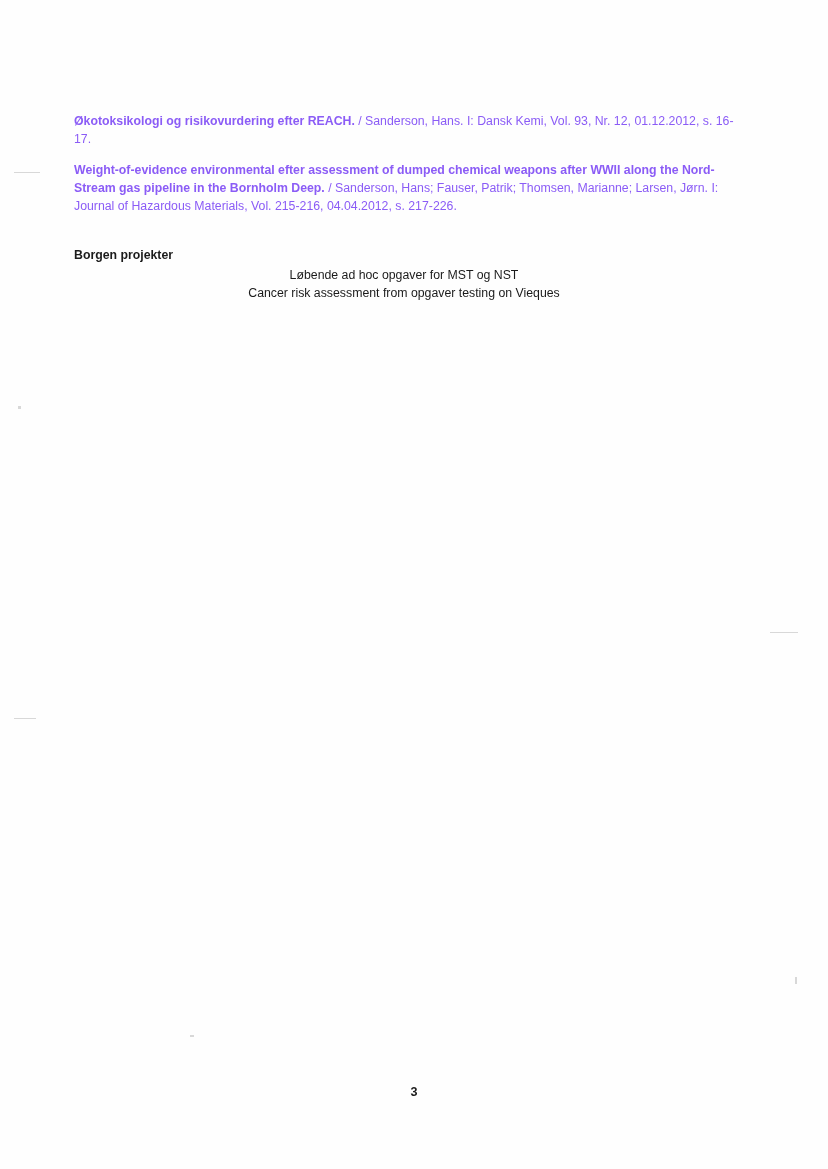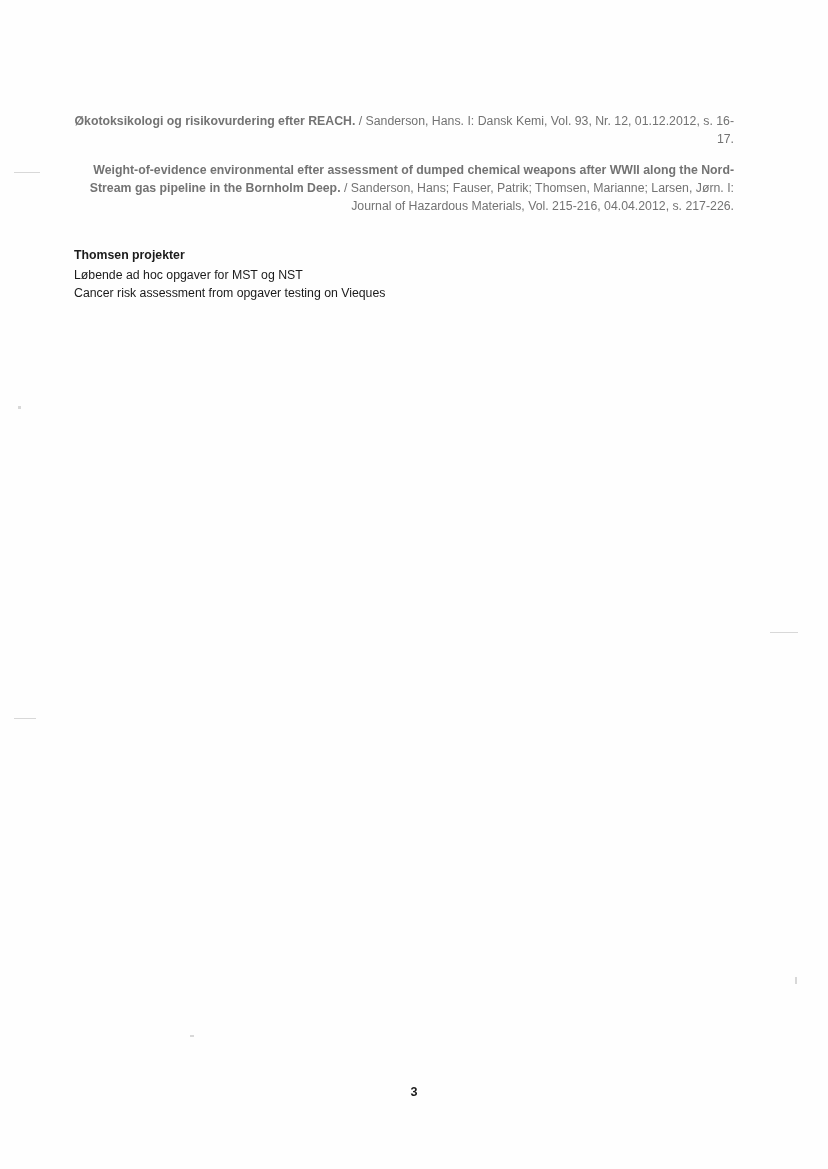--- a/index.html
+++ b/index.html
@@ -26,22 +26,22 @@
   .content {
     position: absolute;
     left: 74px;
     top: 112px;
     width: 660px;
   }
   .ref {
     font-size: 12.3px;
     line-height: 1.47;
     margin-bottom: 13px;
-    text-align: right;
-    color: #737373;
+    text-align: left;
+    color: #8b5cf6;
   }
   .ref .title {
     font-weight: bold;
   }
   .ref .rest {
     font-weight: normal;
   }
   .projects {
     margin-top: 31px;
   }
@@ -49,20 +49,21 @@
     font-size: 12.3px;
     font-weight: bold;
     line-height: 1.47;
     color: #1b1b1b;
     margin-bottom: 2px;
   }
   .project-line {
     font-size: 12.3px;
     line-height: 1.47;
     color: #1b1b1b;
+    text-align: center;
   }
   .page-number {
     position: absolute;
     left: 0;
     top: 1085px;
     width: 828px;
     text-align: center;
     font-size: 12.6px;
     font-weight: bold;
     color: #1b1b1b;
@@ -90,21 +91,21 @@
     <div class="ref">
       <span class="title">Økotoksikologi og risikovurdering efter REACH.</span><span class="rest"> / Sanderson, Hans. I: Dansk Kemi, Vol. 93, Nr. 12, 01.12.2012, s. 16-17.</span>
     </div>
 
 
     <div class="ref">
       <span class="title">Weight-of-evidence environmental efter assessment of dumped chemical weapons after WWII along the Nord-Stream gas pipeline in the Bornholm Deep.</span><span class="rest"> / Sanderson, Hans; Fauser, Patrik; Thomsen, Marianne; Larsen, Jørn. I: Journal of Hazardous Materials, Vol. 215-216, 04.04.2012, s. 217-226.</span>
     </div>
 
     <div class="projects">
-      <div class="projects-heading">Thomsen projekter</div>
+      <div class="projects-heading">Borgen projekter</div>
       <div class="project-line">Løbende ad hoc opgaver for MST og NST</div>
       <div class="project-line">Cancer risk assessment from opgaver testing on Vieques</div>
     </div>
 
   </div>
 
   <div class="page-number">3</div>
 
 </div>
 

